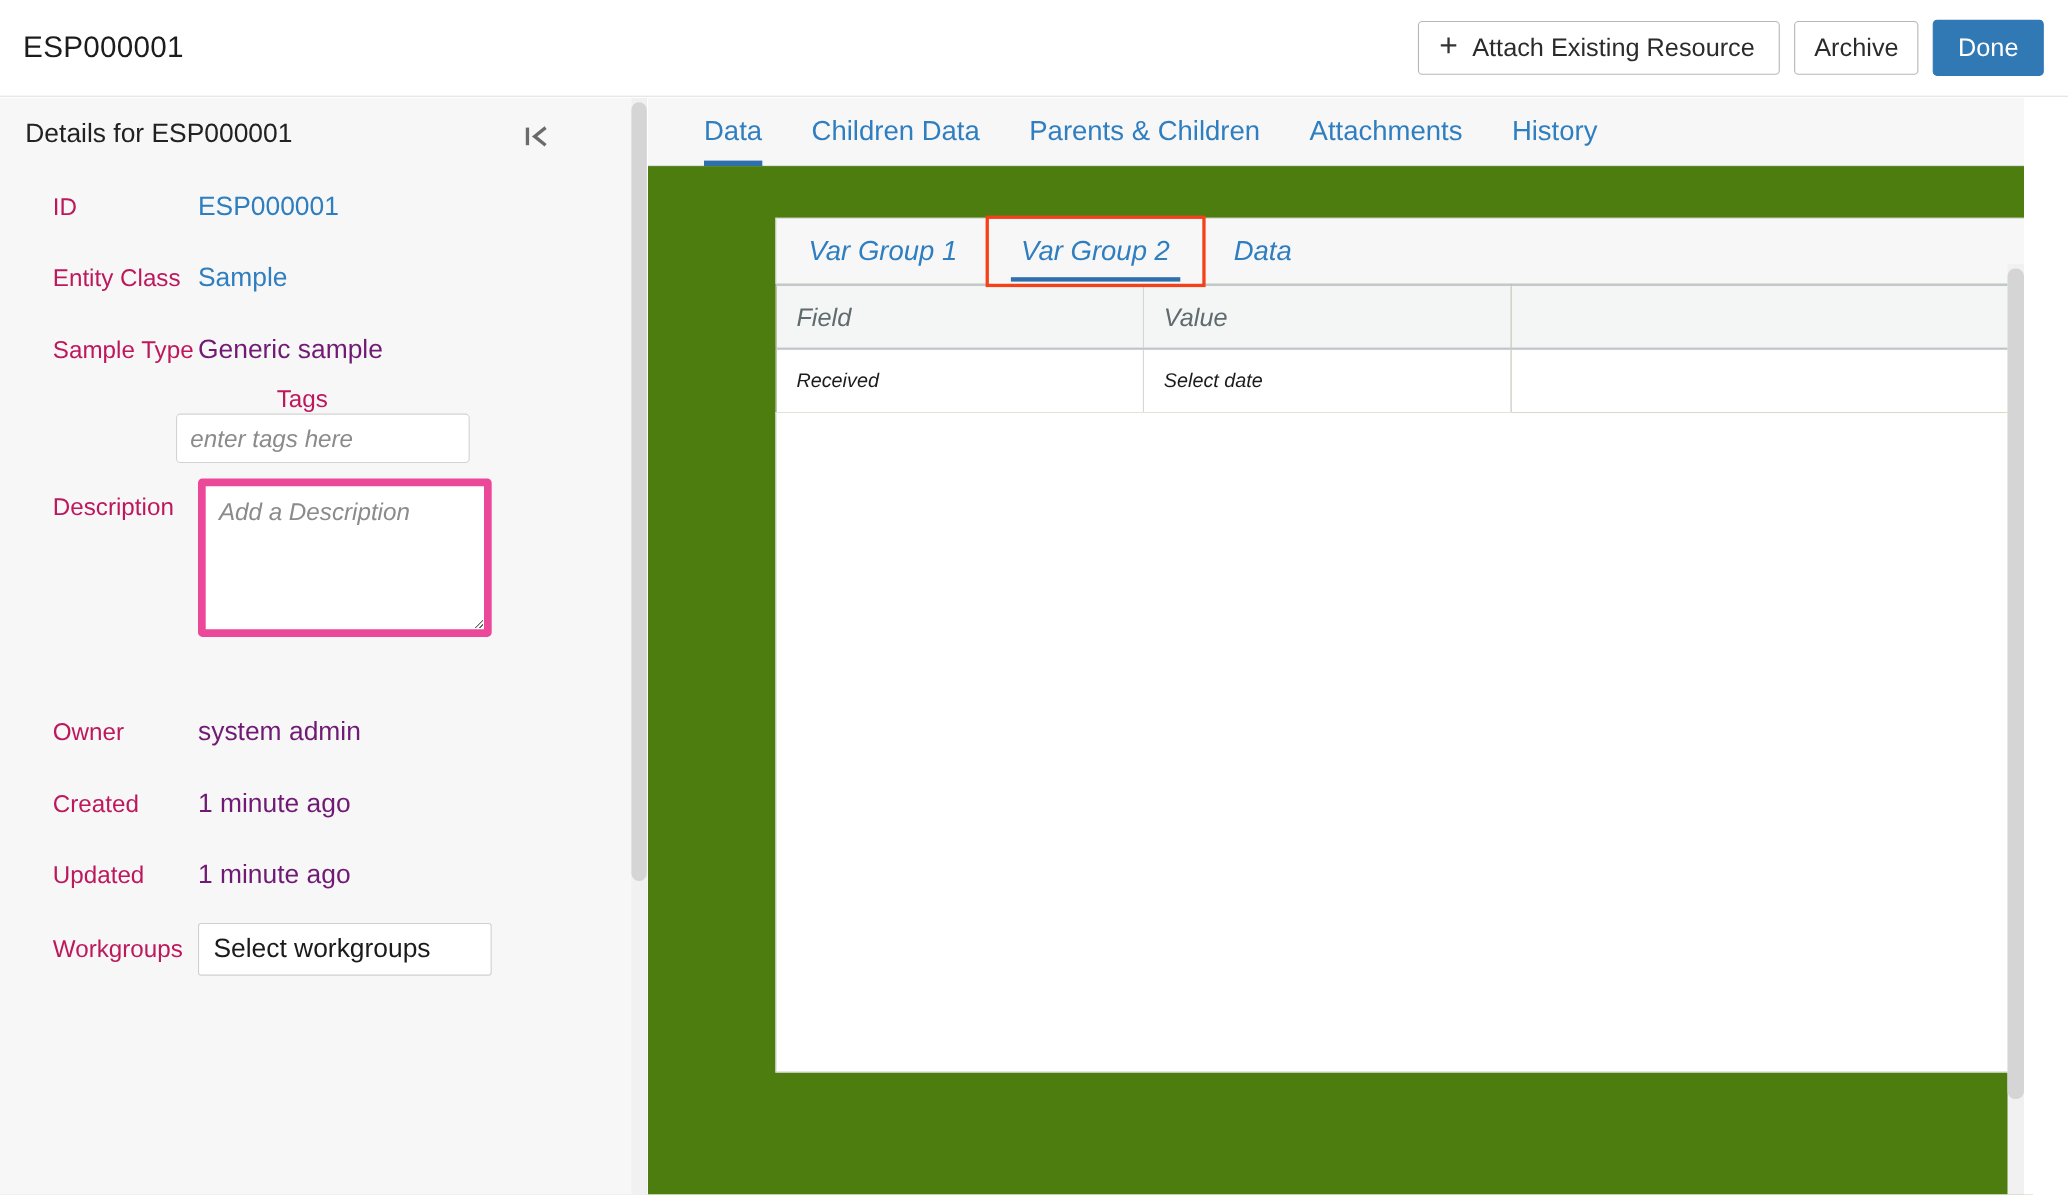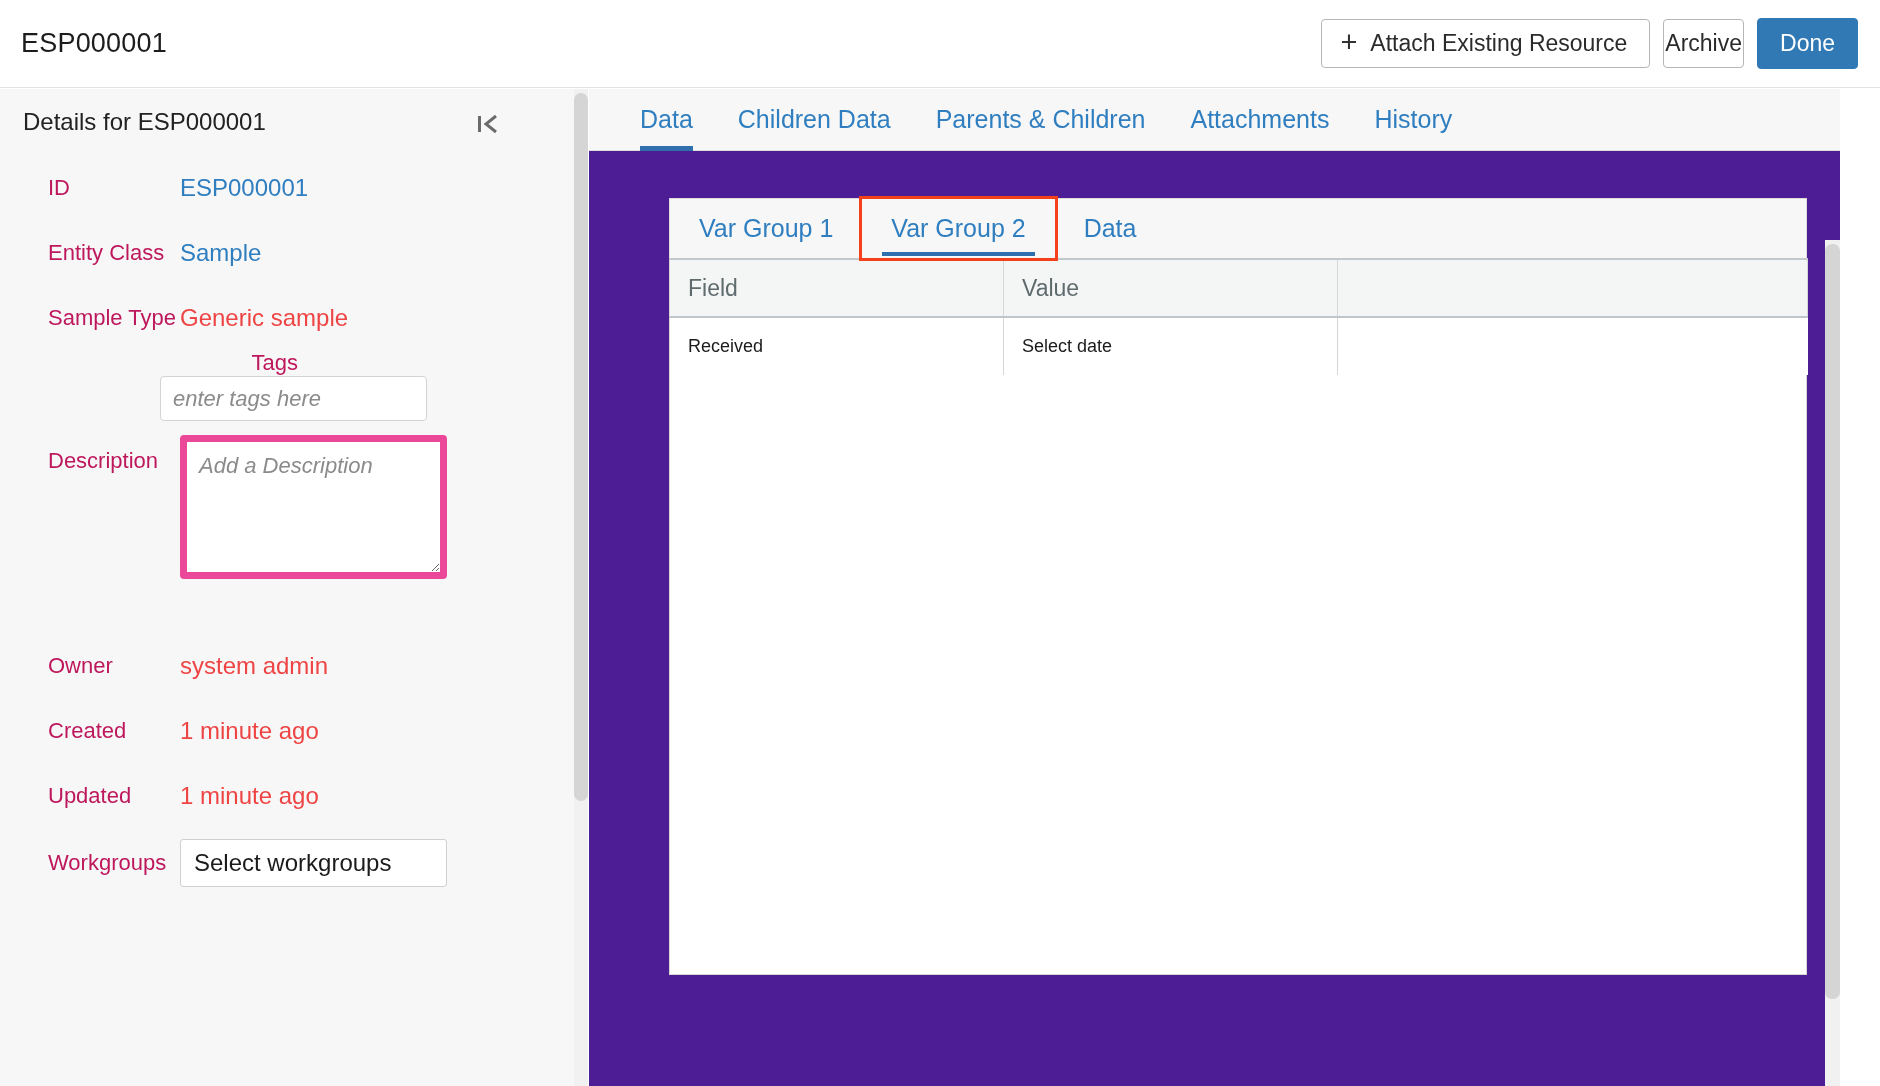--- a/index.html
+++ b/index.html
@@ -50,21 +50,21 @@
   .btn-attach .plus {
     font-size: 29px;
     line-height: 1;
     font-weight: 400;
     color: #333;
     position: relative;
     top: -1px;
   }
   .btn-archive {
     height: 49px;
-    padding: 0 1px;
+    padding: 0 17px;
   }
   .btn-done {
     height: 51px;
     padding: 0 22px;
     background: #3179b5;
     border: 1px solid #3179b5;
     color: #ffffff;
     border-radius: 4px;
   }
 
@@ -106,21 +106,21 @@
   }
   .flabel {
     width: 180px;
     padding-left: 48px;
     font-size: 22px;
     color: #be185d;
     flex: 0 0 auto;
   }
   .fvalue {
     font-size: 24px;
-    color: #ef4444;
+    color: #701a75;
   }
   .fvalue.link {
     color: #2f7ec0;
     cursor: pointer;
   }
 
   
   .row-id     { height: 65px; align-items: center; }
   .row-class  { height: 65px; align-items: center; }
   .row-type   { height: 65px; align-items: center; }
@@ -216,23 +216,24 @@
     content: "";
     position: absolute;
     left: 0; right: 0; bottom: 0;
     height: 5px;
     background: #2f6fae;
   }
 
   .panel-body {
     position: relative;
     height: 935px;
-    background: #4c1d95;
+    background: #4d7c0f;
     padding-top: 47px;
-    padding-left: 80px;
+    padding-left: 116px;
+    font-style: italic;
   }
 
   
   .inner-tabs {
     position: relative;
     width: 1138px;
     height: 60px;
     background: #f7f7f7;
     border: 1px solid #dcdcdc;
     border-bottom: none;

